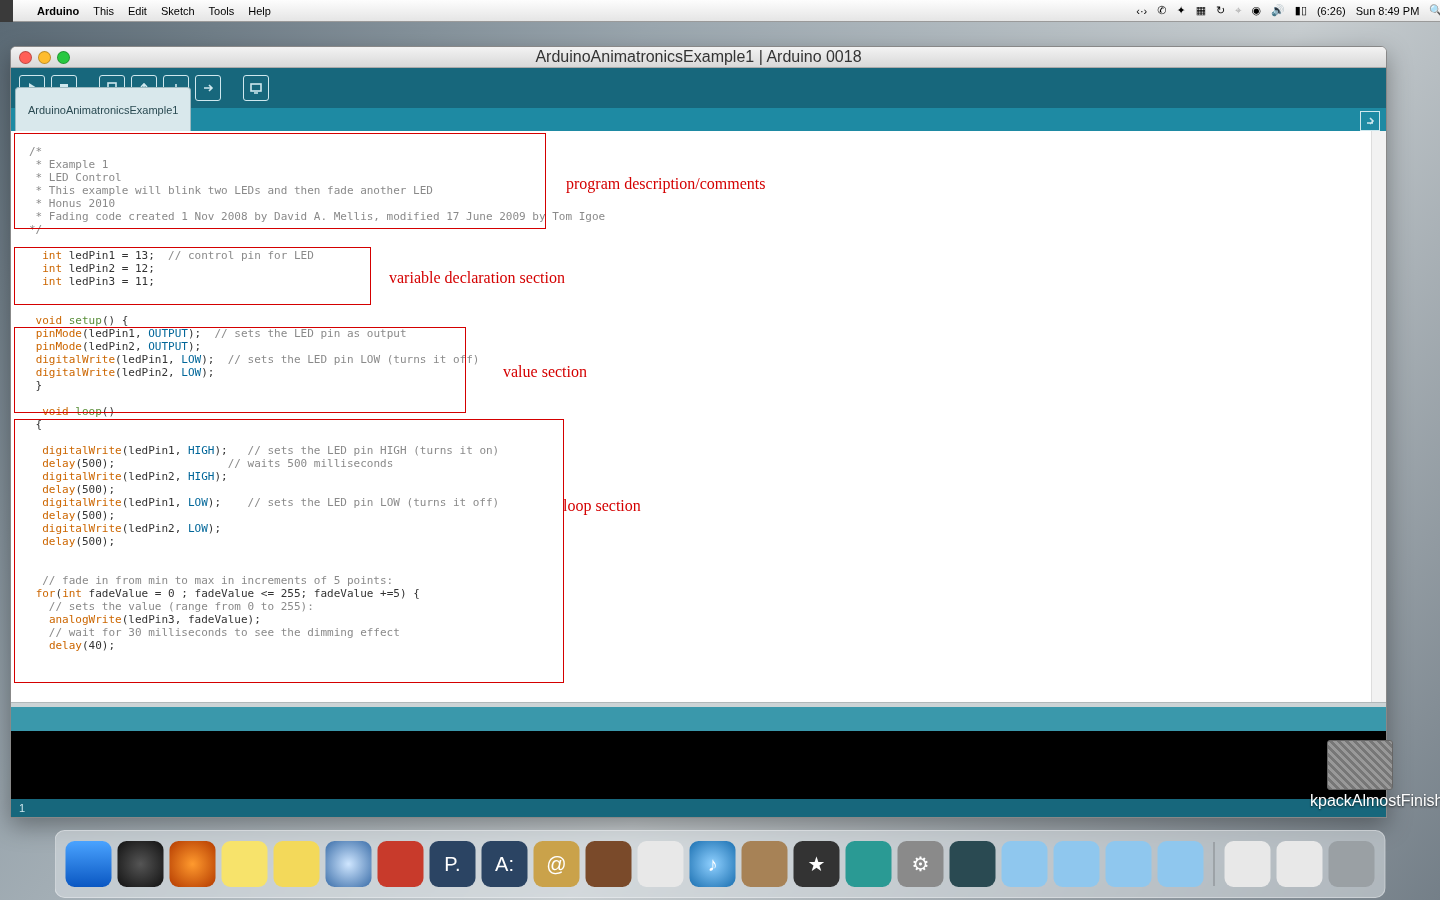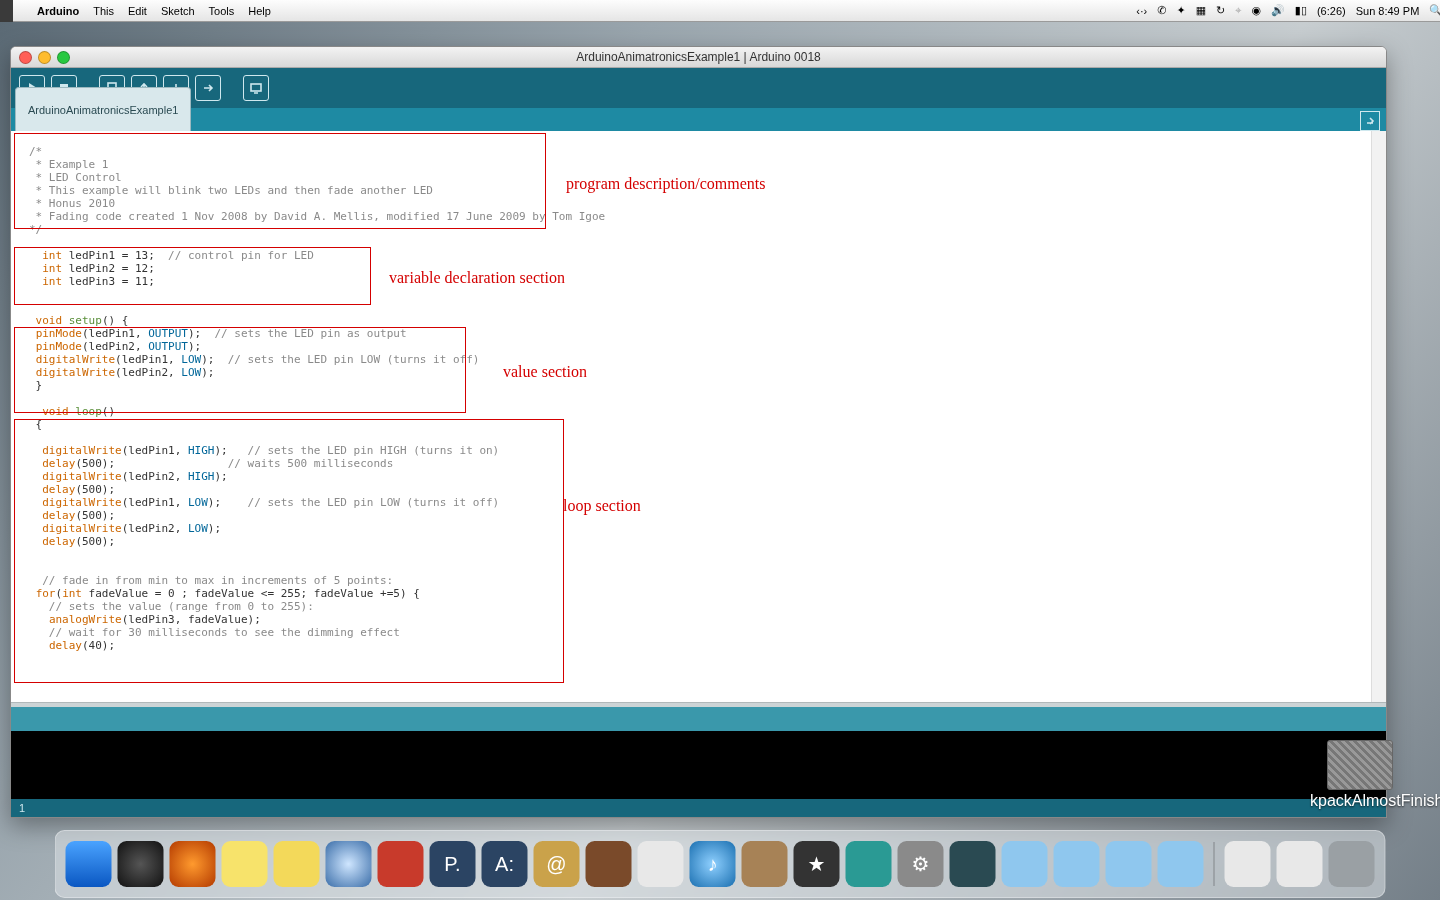--- a/index.html
+++ b/index.html
@@ -18,21 +18,21 @@
     background:linear-gradient(130deg,#5b6a75 0%,#9aa6ae 30%,#c7cdd0 60%,#747f88 100%);}
   
   #win{position:absolute;left:10px;top:24px;width:1375px;height:770px;
     background:#fff;border:1px solid #888;border-radius:6px 6px 0 0;overflow:hidden;
     box-shadow:0 8px 24px rgba(0,0,0,.35);}
   #titlebar{height:20px;background:linear-gradient(#f3f3f3,#d8d8d8);
     border-bottom:1px solid #aaa;display:flex;align-items:center;position:relative;}
   #titlebar .dots{position:absolute;left:8px;top:4px;display:flex;gap:6px;}
   #titlebar .dot{width:11px;height:11px;border-radius:50%;border:1px solid rgba(0,0,0,.25);}
   #titlebar .r{background:#ff5f57;} #titlebar .y{background:#febc2e;} #titlebar .g{background:#28c840;}
-  #titlebar .title{flex:1;text-align:center;font-size:12px;color:#333;}
+  #titlebar .title{flex:1;text-align:center;font-size:16px;color:#333;}
   
   #toolbar{height:40px;background:#17677c;display:flex;align-items:center;padding:0 8px;gap:6px;}
   .toolbtn{width:24px;height:24px;border:1px solid #cfe8ee;border-radius:3px;
     display:flex;align-items:center;justify-content:center;cursor:pointer;}
   .toolbtn svg{stroke:#cfe8ee;fill:none;stroke-width:1.6;}
   .toolsep{width:10px;}
   
   #tabbar{height:24px;background:#1e8aa3;display:flex;align-items:flex-end;padding-left:4px;position:relative;}
   .tab{background:#d9e8ec;color:#2a4a52;font-size:11px;padding:16px 12px;
     border-radius:4px 4px 0 0;border:1px solid #9cb9c0;border-bottom:none;}

